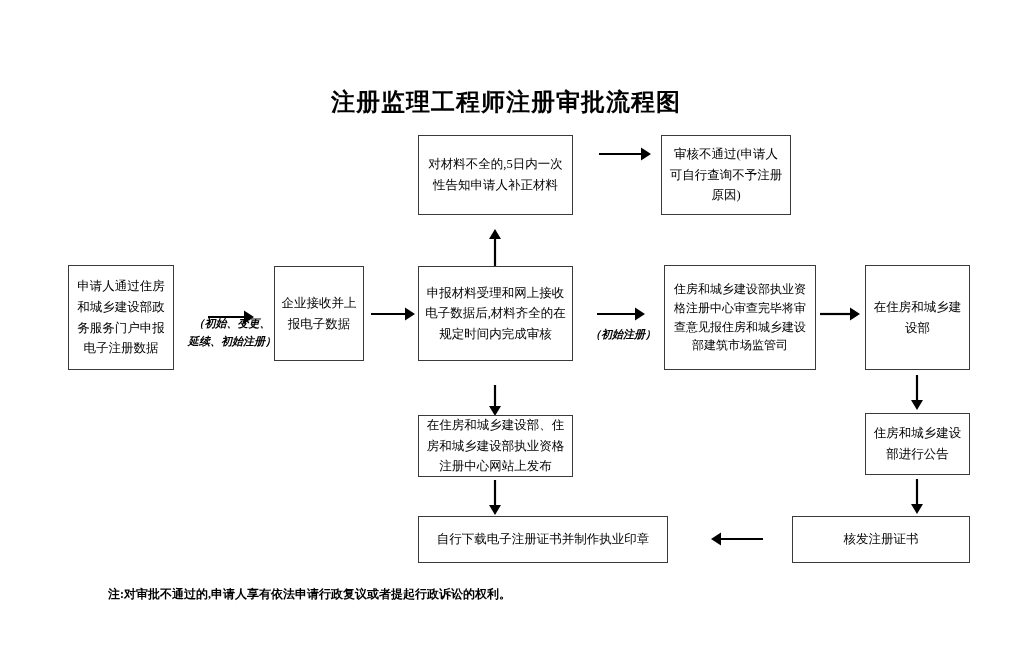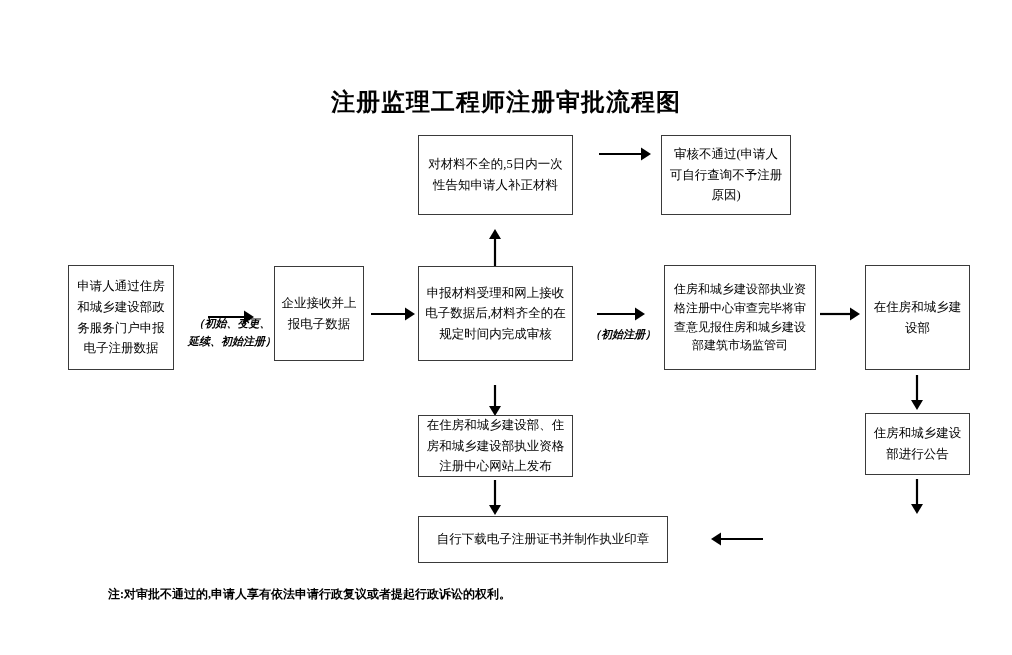--- a/index.html
+++ b/index.html
@@ -160,20 +160,23 @@
     <span>住房和城乡建设部进行公告</span>
   </div>
 
   <div class="arrow" style="left:909px; top:479px; width:16px; height:36px;">
     <svg width="16" height="36" viewBox="0 0 16 36">
       <line x1="8" y1="0" x2="8" y2="26" stroke="#000" stroke-width="2.2"></line>
       <polygon points="2,25 8,35 14,25" fill="#000"></polygon>
     </svg>
   </div>
 
+  <div class="box" style="left:792px; top:516px; width:178px; height:47px;">
+    <span>核发注册证书</span>
+  </div>
 
   <div class="arrow" style="left:487px; top:385px; width:16px; height:32px;">
     <svg width="16" height="32" viewBox="0 0 16 32">
       <line x1="8" y1="0" x2="8" y2="22" stroke="#000" stroke-width="2.2"></line>
       <polygon points="2,21 8,31 14,21" fill="#000"></polygon>
     </svg>
   </div>
 
   <div class="box" style="left:418px; top:415px; width:155px; height:62px;">
     <span>在住房和城乡建设部、住房和城乡建设部执业资格注册中心网站上发布</span>

